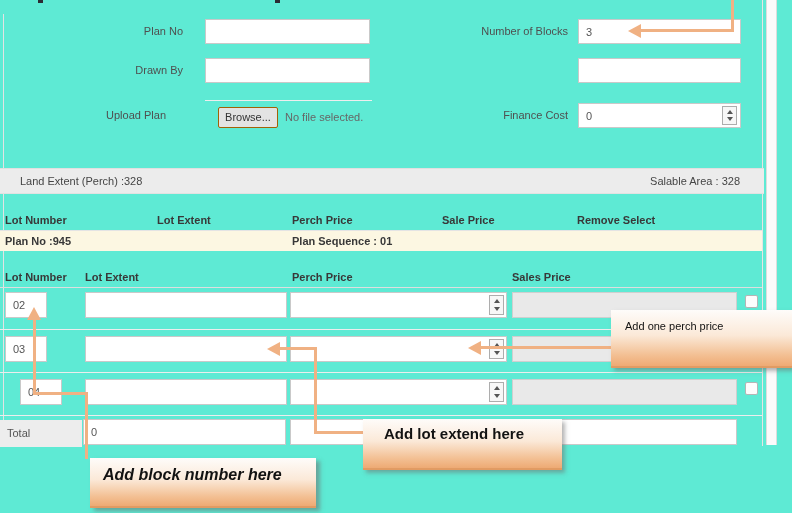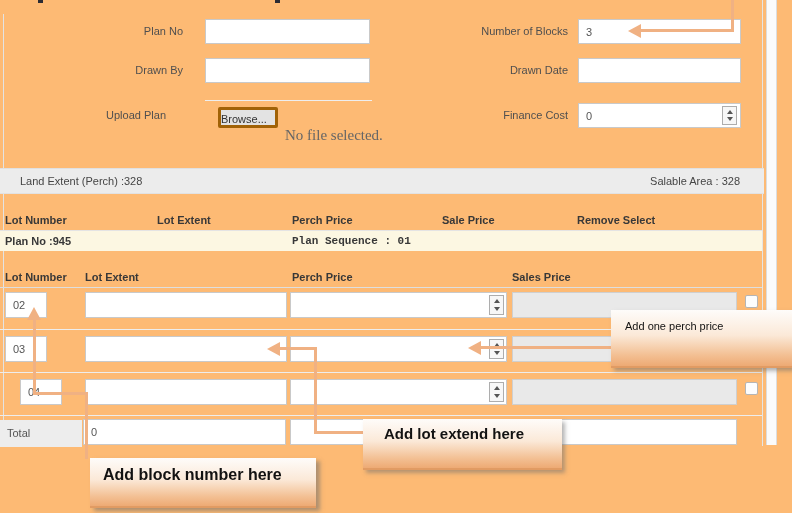--- a/index.html
+++ b/index.html
@@ -1,16 +1,16 @@
 <!DOCTYPE html>
 <html><head>
 <meta charset="utf-8">
 <style>
   html,body{margin:0;padding:0;background:#fff;}
-  #app{position:relative;width:792px;height:513px;background:#fdba74;overflow:hidden;
+  #app{position:relative;width:792px;height:513px;background:#5eead4;overflow:hidden;
        font-family:"Liberation Sans",sans-serif;font-size:11px;color:#4a4a4a;}
   .abs{position:absolute;}
   .lbl{position:absolute;font-size:11px;color:#4f4f4f;text-align:right;}
   .hdr{position:absolute;font-size:11px;font-weight:bold;color:#383838;white-space:nowrap;}
   .inp{position:absolute;box-sizing:border-box;border:1px solid #c9c9c9;background:#fff;
        font-family:"Liberation Sans",sans-serif;font-size:11px;color:#555;padding:0 7px;outline:none;}
   .inp:disabled,.inp.disabled{background:#e9e9e9;border-color:#cfcfcf;}
   .hline{position:absolute;height:1px;background:#e4e4e4;}
   .spinner{position:absolute;box-sizing:border-box;border:1px solid #adadad;background:#f7f7f7;
        display:flex;flex-direction:column;align-items:center;justify-content:space-evenly;}
@@ -20,22 +20,22 @@
   .aline{position:absolute;background:#f0b183;}
   .ahead-left{position:absolute;width:0;height:0;border-top:7px solid transparent;border-bottom:7px solid transparent;border-right:13px solid #f0b183;}
   .ahead-up{position:absolute;width:0;height:0;border-left:7px solid transparent;border-right:7px solid transparent;border-bottom:13px solid #f0b183;}
   .callout{position:absolute;box-sizing:border-box;color:#121212;
        background:linear-gradient(180deg,#fefcfa 0%,#fbe9d8 45%,#f3c094 80%,#eeaa74 100%);
        border-bottom:2px solid #e19b63;box-shadow:3px 3px 4px rgba(110,110,110,.5);}
   .summary{position:absolute;left:0;top:168px;width:764px;height:26px;background:#ececec;
        border-top:1px solid #e0e0e0;border-bottom:1px solid #e2e2e2;box-sizing:border-box;
        display:flex;align-items:center;justify-content:space-between;color:#454545;}
   .cream{position:absolute;left:0;top:231px;width:762px;height:20px;background:#fcf7e2;}
-  .browse{position:absolute;box-sizing:border-box;border:3px solid #a16207;background:#e3e3e3;
-       font-family:"Liberation Sans",sans-serif;font-size:11px;color:#333;border-radius:2px;line-height:19px;}
+  .browse{position:absolute;box-sizing:border-box;border:1px solid #a16207;background:#e3e3e3;
+       font-family:"Liberation Sans",sans-serif;font-size:11px;color:#333;border-radius:2px;text-align:center;line-height:19px;}
   .mark{position:absolute;background:#2b2b33;}
 </style>
 </head>
 <body>
 
 <div id="app">
 
   <div class="mark" style="left:38px;top:0;width:5px;height:3px;"></div>
   <div class="mark" style="left:275px;top:0;width:5px;height:3px;"></div>
 
@@ -45,26 +45,25 @@
 
   <div class="lbl" style="left:60px;top:25px;width:123px;">Plan No</div>
   <input class="inp" style="left: 205px; top: 19px; width: 165px; height: 25px;" value="">
 
   <div class="lbl" style="left:60px;top:64px;width:123px;">Drawn By</div>
   <input class="inp" style="left: 205px; top: 58px; width: 165px; height: 25px;" value="">
 
   <div class="lbl" style="left:43px;top:109px;width:123px;">Upload Plan</div>
   <div class="hline" style="left:205px;top:100px;width:167px;background:#eee;"></div>
   <div class="browse" style="left:218px;top:107px;width:60px;height:21px;">Browse...</div>
-  <div class="abs" style="left:285px;top:127px;font-size:15px;color:#666;font-family:Liberation Serif, serif;">No file selected.</div>
+  <div class="abs" style="left:285px;top:111px;font-size:11px;color:#666;">No file selected.</div>
 
   <div class="lbl" style="left:420px;top:25px;width:148px;">Number of Blocks</div>
   <input class="inp" style="left: 578px; top: 19px; width: 163px; height: 25px;" value="3">
 
-  <div class="lbl" style="left:420px;top:64px;width:148px;">Drawn Date</div>
   <input class="inp" style="left: 578px; top: 58px; width: 163px; height: 25px;" value="">
 
   <div class="lbl" style="left:420px;top:109px;width:148px;">Finance Cost</div>
   <input class="inp" style="left: 578px; top: 103px; width: 163px; height: 25px;" value="0">
   <div class="spinner" style="left:722px;top:106px;width:15px;height:19px;">
     <div class="tri-up"></div>
     <div class="tri-down"></div>
   </div>
 
   <div class="summary">
@@ -74,21 +73,21 @@
 
   <div class="hdr" style="left:5px;top:214px;">Lot Number</div>
   <div class="hdr" style="left:157px;top:214px;">Lot Extent</div>
   <div class="hdr" style="left:292px;top:214px;">Perch Price</div>
   <div class="hdr" style="left:442px;top:214px;">Sale Price</div>
   <div class="hdr" style="left:577px;top:214px;text-align:center;">Remove Select</div>
   <div class="hline" style="left:0;top:230px;width:762px;"></div>
 
   <div class="cream"></div>
   <div class="hdr" style="left:5px;top:235px;">Plan No :945</div>
-  <div class="hdr" style="left:292px;top:235px;font-family:Liberation Mono, monospace;">Plan Sequence : 01</div>
+  <div class="hdr" style="left:292px;top:235px;">Plan Sequence : 01</div>
 
   <div class="hdr" style="left:5px;top:271px;">Lot Number</div>
   <div class="hdr" style="left:85px;top:271px;">Lot Extent</div>
   <div class="hdr" style="left:292px;top:271px;">Perch Price</div>
   <div class="hdr" style="left:512px;top:271px;">Sales Price</div>
   <div class="hline" style="left:0;top:287px;width:762px;background:#dedede;"></div>
 
   <input class="inp" style="left: 5px; top: 292px; width: 42px; height: 26px;" value="02">
   <input class="inp" style="left: 85px; top: 292px; width: 202px; height: 26px;" value="">
   <input class="inp" style="left: 290px; top: 292px; width: 217px; height: 26px;" value="">
@@ -142,15 +141,15 @@
 
   <div class="aline" style="left:85px;top:392px;width:3px;height:67px;"></div>
   <div class="aline" style="left:33px;top:392px;width:55px;height:3px;"></div>
   <div class="aline" style="left:33px;top:320px;width:3px;height:75px;"></div>
   <div class="ahead-up" style="left:27px;top:307px;"></div>
 
   <div class="callout" style="left:611px;top:310px;width:181px;height:58px;padding:10px 0 0 14px;font-size:11px;">Add one perch price</div>
 
   <div class="callout" style="left:363px;top:407px;width:199px;height:51px;padding:6px 0 0 21px;font-size:15px;font-weight:600;margin-top:12px;">Add lot extend here</div>
 
-  <div class="callout" style="left:90px;top:458px;width:226px;height:50px;padding:8px 12px 0 13px;font-size:16px;font-weight:bold;box-shadow:4px 3px 4px rgba(110,110,110,.55);">Add block number here</div>
+  <div class="callout" style="left:90px;top:458px;width:226px;height:50px;padding:8px 12px 0 13px;font-size:16px;font-weight:bold;box-shadow:4px 3px 4px rgba(110,110,110,.55);font-style:italic;">Add block number here</div>
 
 </div>
 
 </body></html>

